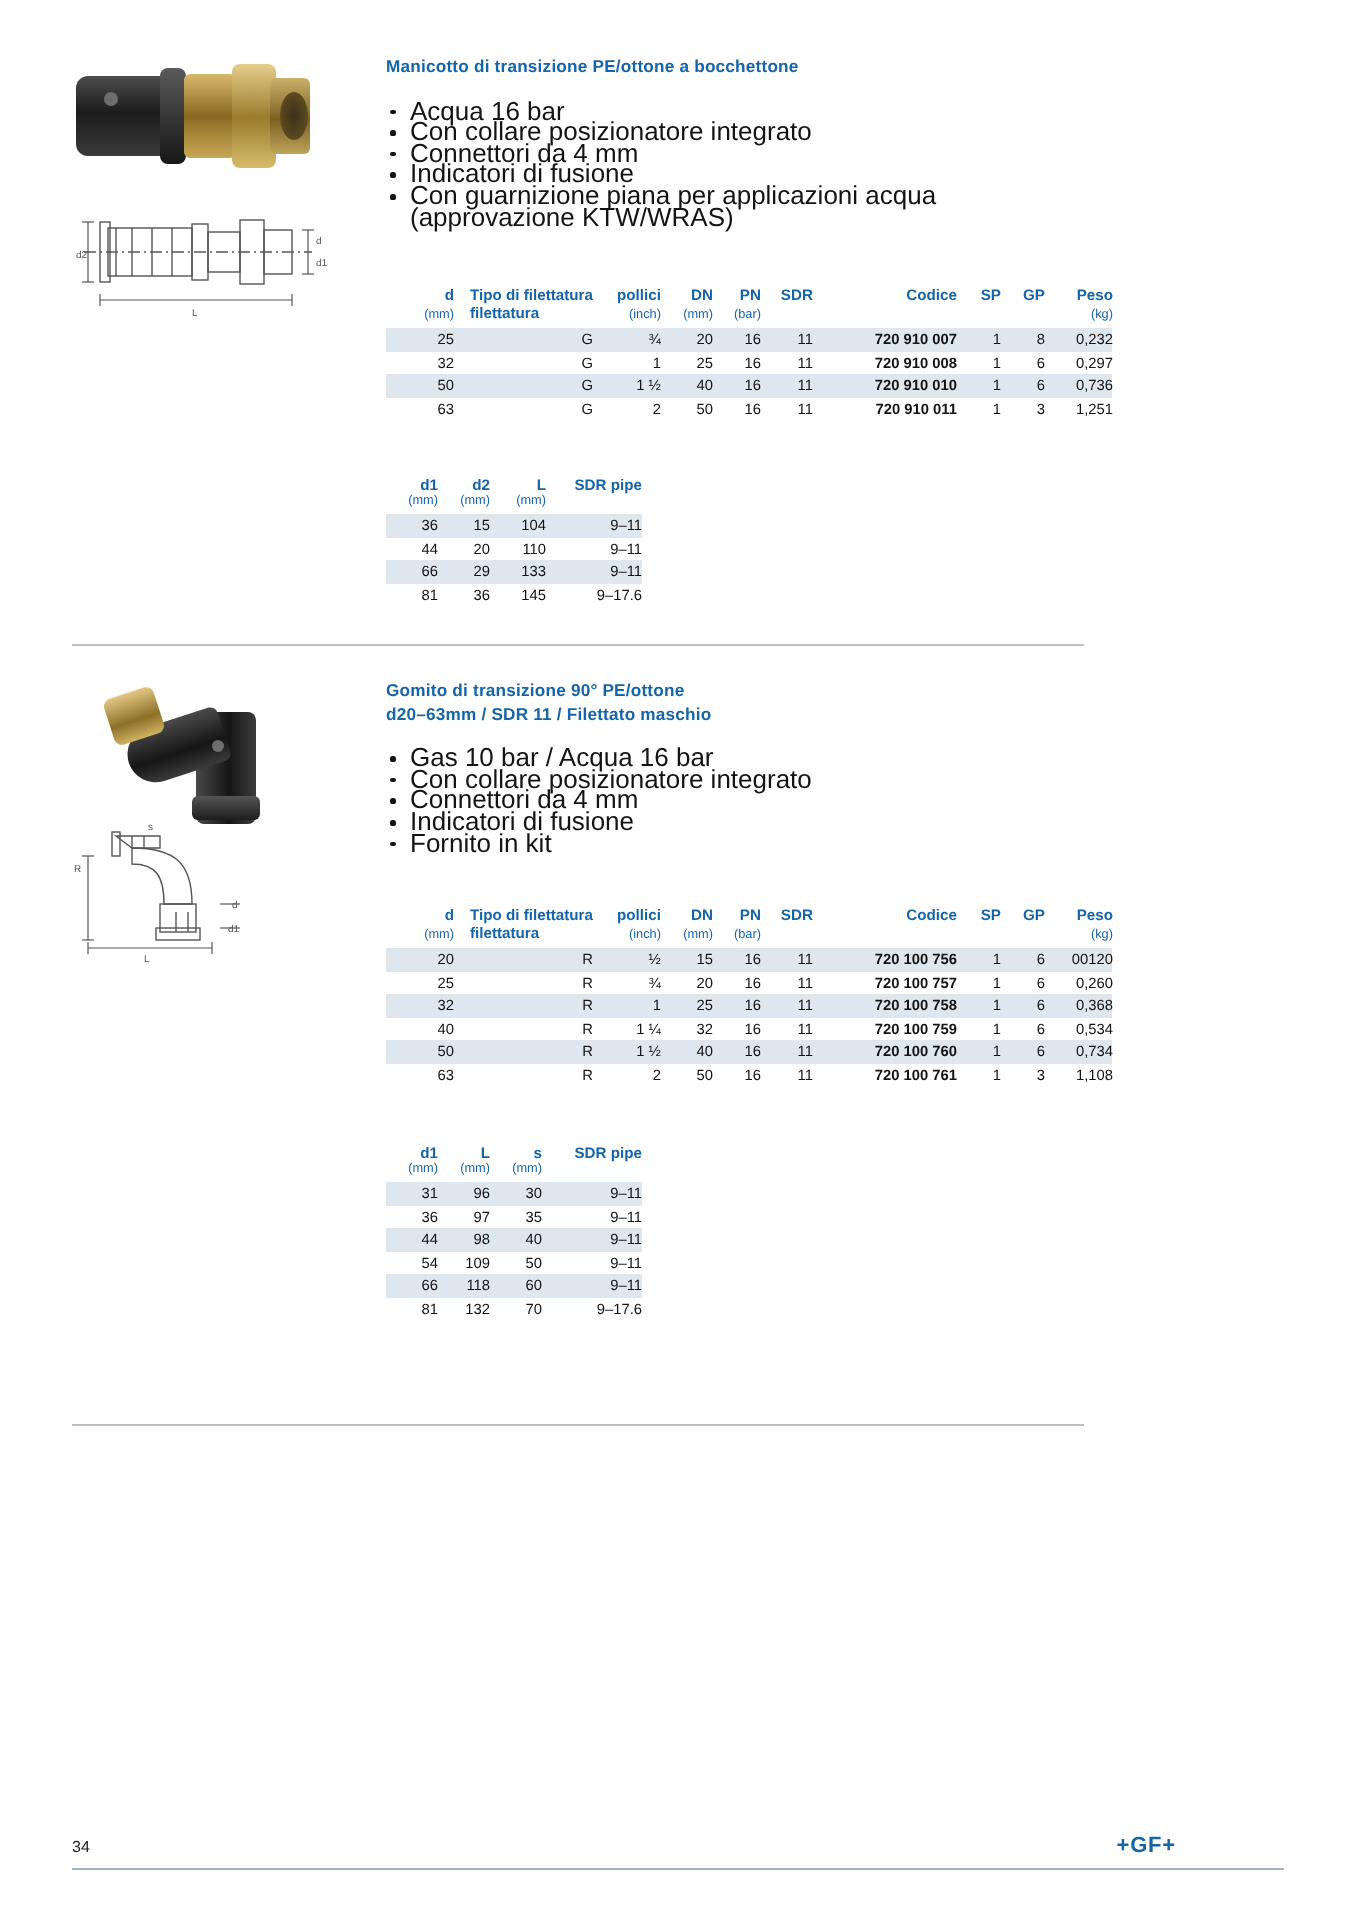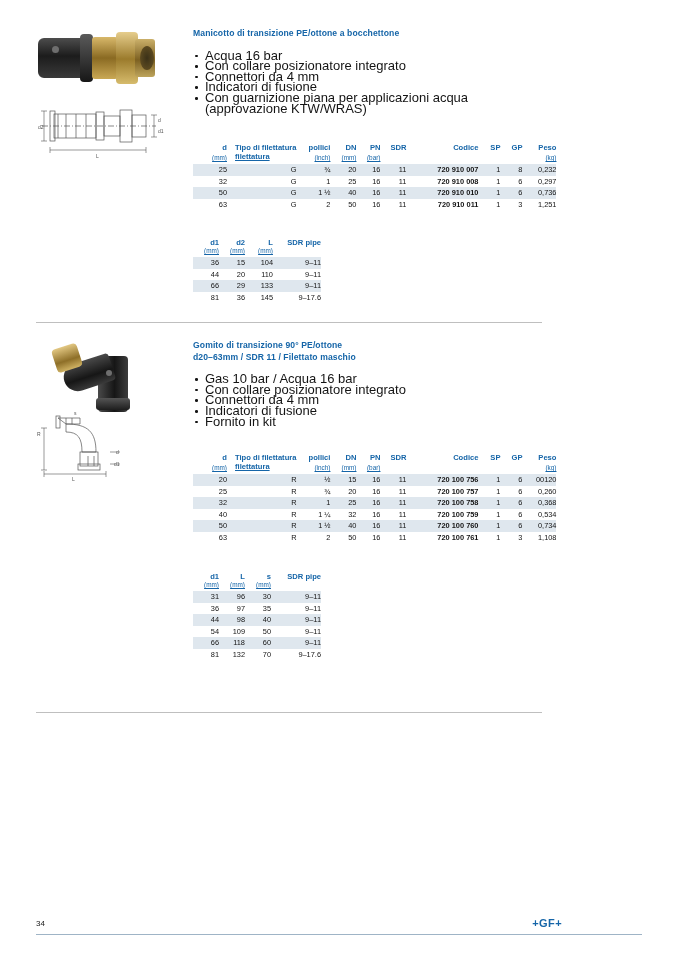--- a/index.html
+++ b/index.html
@@ -12,20 +12,21 @@
     background: #ffffff;
     font-family: "Liberation Sans", sans-serif;
     color: #1a1a1a;
     position: relative;
     overflow: hidden;
   }
   .page {
     position: relative;
     width: 598px;
     height: 959px;
+    padding-left: 14px;
   }
 
   
   .product {
     position: absolute;
     left: 0;
     width: 678px;
   }
   .prod1 { top: 28px; }
   .prod2 { top: 340px; }
@@ -103,21 +104,20 @@
     font-weight: bold;
     font-size: 7.6px;
     vertical-align: bottom;
     padding-bottom: 0px;
   }
   table.spec thead th.unit {
     color: #1565a8;
     font-weight: normal;
     font-size: 6.4px;
     padding-bottom: 3px;
-    text-decoration: underline;
   }
   table.spec tbody tr.alt {
     background: #dfe7ee;
   }
   table.spec tbody td {
     height: 11.6px;
     line-height: 11.6px;
   }
   table.spec tbody td.code {
     font-weight: bold;
@@ -152,21 +152,21 @@
   .page-num {
     position: absolute;
     left: 36px;
     top: 919px;
     font-size: 8px;
     font-weight: normal;
     color: #1a1a1a;
   }
   .brand {
     position: absolute;
-    right: 36px;
+    right: 24px;
     top: 917px;
     font-size: 11px;
     font-weight: bold;
     color: #1565a8;
     letter-spacing: 0.4px;
   }
 
   
   .p1-body {
     position: absolute; left: 2px; top: 10px;

